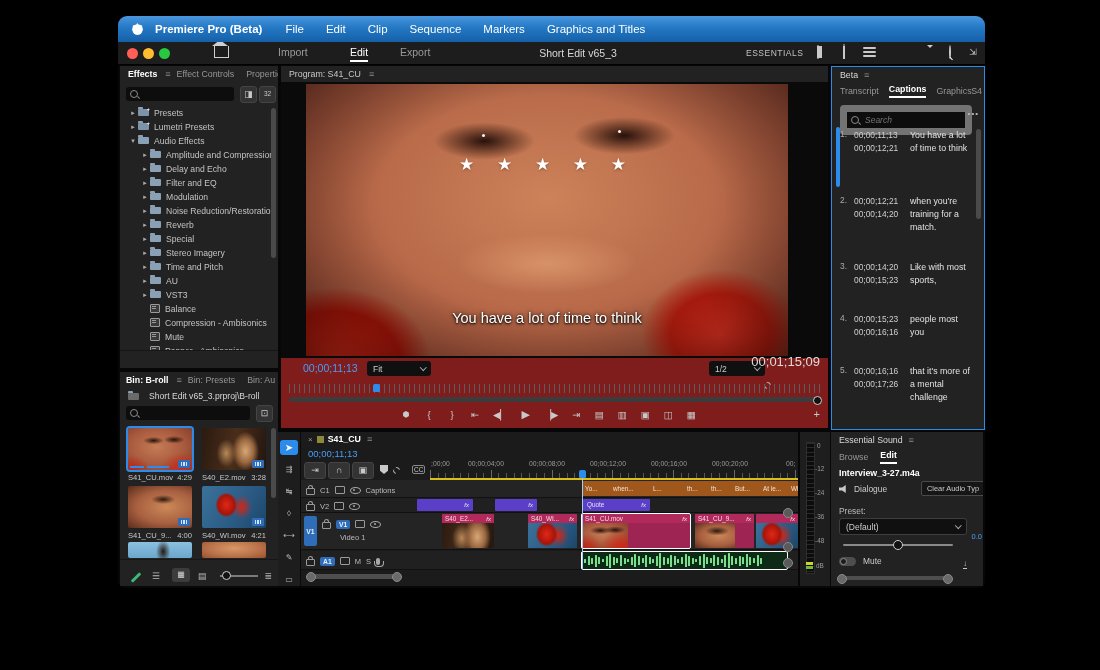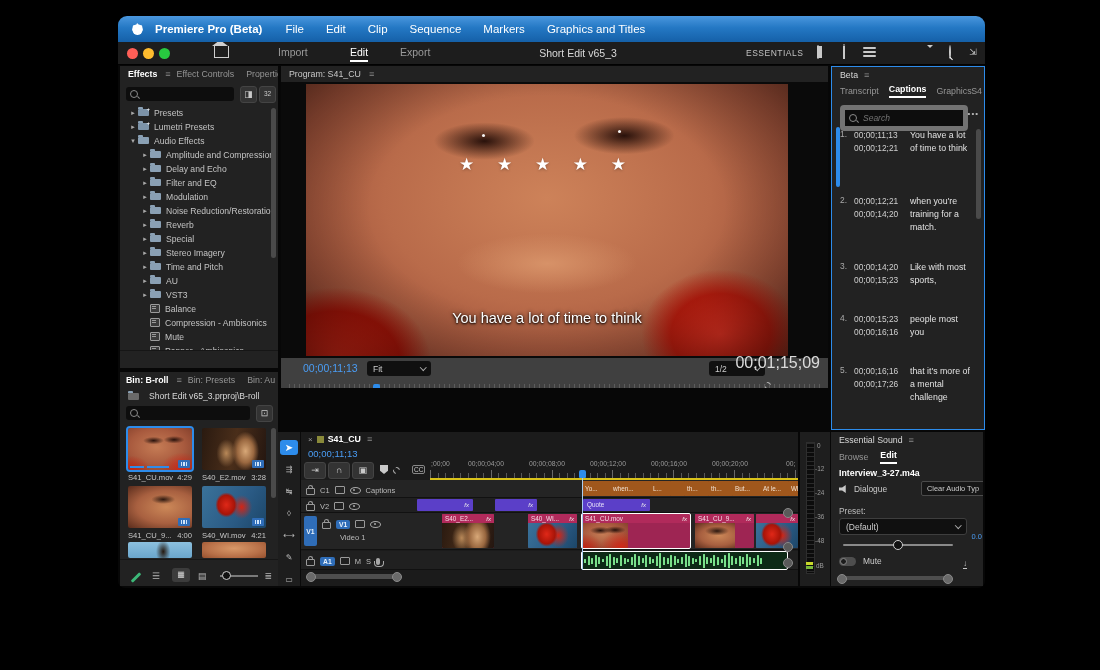--- a/index.html
+++ b/index.html
@@ -390,21 +390,21 @@
       <div class="abs" style="left:0;bottom:0;width:100%;height:26px;background:#222;border-top:1px solid #161616"></div>
       <span class="abs" style="left:10px;bottom:7px;width:12px;height:3px;background:#3cb878;border-radius:1px;transform:rotate(-45deg)"></span>
       <span class="abs binbar-ic" style="left:32px;bottom:5px">☰</span>
       <span class="abs" style="left:52px;bottom:4px;width:18px;height:14px;background:#3c3c3c;border-radius:3px;text-align:center;line-height:14px;color:#ddd;font-size:8px">▦</span>
       <span class="abs binbar-ic" style="left:78px;bottom:5px">▤</span>
       <span class="abs" style="left:100px;bottom:9px;width:38px;height:1.6px;background:#7a7a7a"></span>
       <span class="knob" style="left:102px;bottom:6px"></span>
       <span class="abs binbar-ic" style="right:6px;bottom:5px">≣</span>
     </div>
 
-    <div class="panel" style="left:163px;top:24px;width:547px;height:322px;background:#404040">
+    <div class="panel" style="left:163px;top:24px;width:547px;height:362px;background:#7f1d1d">
       <div class="ptabs">
         <span class="ptab on" style="font-weight:normal;color:#c8c8c8;padding-left:8px">Program: S41_CU</span>
         <span class="hamb">≡</span>
       </div>
       <div class="abs" style="left:0;top:16px;width:547px;height:276px;background:#0a0a0a"></div>
 
       <div class="video" style="left:25px;top:18px;width:482px;height:272px">
         <div class="vbase"></div>
         <span class="glint" style="left:176px;top:50px"></span>
         <span class="glint" style="left:312px;top:46px"></span>
@@ -416,21 +416,21 @@
       <span class="abs tc-blue" style="left:22px;top:296px">00;00;11;13</span>
       <div class="dd abs" style="left:86px;top:295px;width:52px">
         <span>Fit</span>
           <span class="cv"></span>
       </div>
       <div class="dd abs" style="left:428px;top:295px;width:44px">
         <span>1/2</span>
           <span class="cv"></span>
       </div>
       <span class="wrench abs" style="left:486px;top:302px"></span>
-      <span class="abs" style="right:8px;top:288px;font-size:16px;color:#dcdcdc">00;01;15;09</span>
+      <span class="abs" style="right:8px;top:288px;font-size:13px;color:#dcdcdc">00;01;15;09</span>
 
       <div class="miniruler" style="left:8px;top:318px;width:531px"></div>
       <span class="playhead-mini" style="left:92px;top:318px"></span>
       <div class="scrub" style="left:8px;top:331px;width:531px"></div>
       <span class="knob" style="right:6px;top:330px"></span>
 
       <div class="transport" style="left:120px;top:342px">
         <span class="tbtn" style="font-size:8px">⬢</span>
         <span class="tbtn">{</span>
         <span class="tbtn">}</span>
@@ -676,21 +676,21 @@
       <div class="r" style="padding:3px 0 0 8px;gap:4px">
         <span style="color:#d8d8d8;font-size:8.8px">Beta</span>
         <span class="hamb">≡</span>
       </div>
       <div class="r" style="padding:4px 6px 0 8px;gap:10px;position:relative">
         <span class="ptab" style="padding:0">Transcript</span>
         <span class="ptab on" style="padding:0 0 2px 0;border-bottom:2px solid #fff">Captions</span>
         <span class="ptab" style="padding:0">Graphics</span>
         <span class="ptab" style="padding:0;position:absolute;right:2px">S4</span>
       </div>
-      <div class="searchbox abs" style="left:8px;top:38px;width:118px;height:16px;border:5px solid #737373;border-radius:4px">
+      <div class="searchbox abs" style="left:8px;top:38px;width:118px;height:16px;border:7px solid #737373;border-radius:4px">
         <span class="s-mag"></span>
         <input placeholder="Search" style="">
       </div>
       <span class="dots abs" style="right:5px;top:42px">•••</span>
 
       <div class="activebar" style="left:4px;top:60px;height:60px"></div>
 
       <div class="cap-item" style="top:62px">
         <span class="cap-n">1.</span>
         <span class="cap-tc"><span>00;00;11;13</span><br><span>00;00;12;21</span></span>

